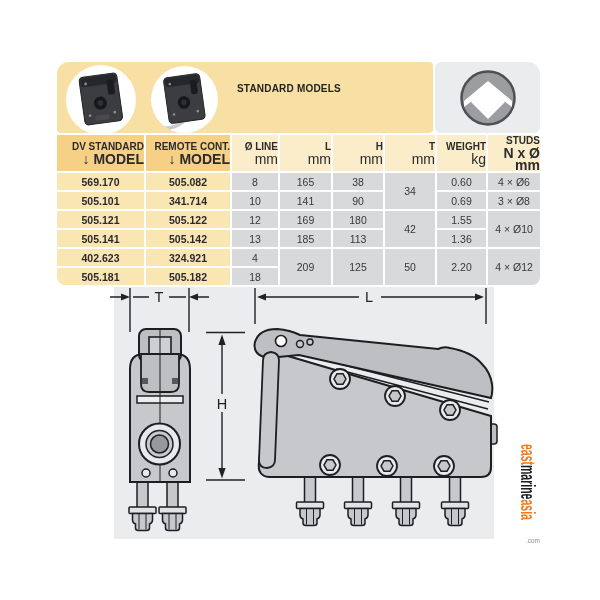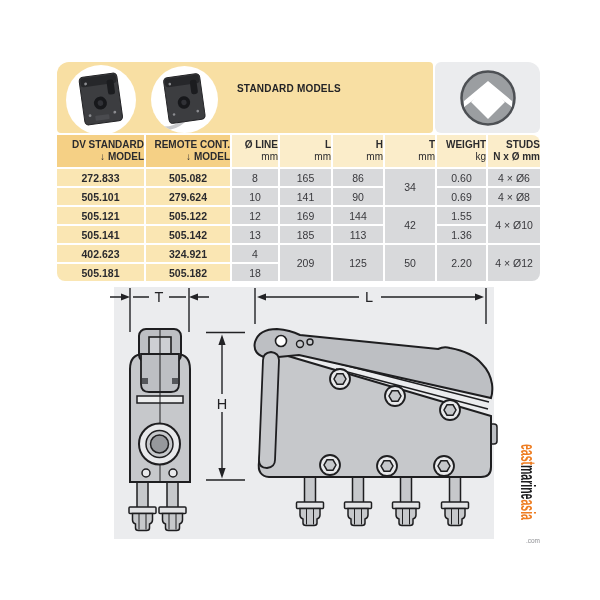--- a/index.html
+++ b/index.html
@@ -18,21 +18,21 @@
   .iconblock{position:absolute;left:435px;top:62px;width:105px;height:71px;
     background:#ebecee;border-radius:6px 12px 6px 6px;}
   .iconblock svg{position:absolute;left:50%;top:50%;transform:translate(-50%,-50%);}
   
   table.spec{position:absolute;left:55px;top:133px;width:487px;
     border-collapse:separate;border-spacing:2px;table-layout:fixed;}
   table.spec th{background:#fbedca;color:#2b2b2e;height:32px;vertical-align:middle;
     text-align:right;padding:0;font-size:10px;line-height:12px;}
   table.spec th.dark{background:#f5d085;}
   th .l1{display:block;font-weight:bold;}
-  th .l2{display:block;font-weight:normal;font-size:10px;}
+  th .l2{display:block;font-weight:normal;font-size:14px;}
   th.dark .l2,th.studs .l2{font-weight:bold;}
   table.spec td{background:#d8d9db;color:#38383c;height:17px;text-align:center;
     vertical-align:middle;padding:0;font-size:10.5px;}
   table.spec td.model{background:#fae6b3;font-weight:bold;color:#2a2a2e;}
   .rtr{border-top-right-radius:8px;}
   .rbl{border-bottom-left-radius:8px;}
   .rbr{border-bottom-right-radius:8px;margin-left:33px;}
   
   .diagram{position:absolute;left:110px;top:285px;}
   .dim-label{font-family:"Liberation Sans",sans-serif;font-size:14.5px;fill:#222225;}
@@ -136,44 +136,44 @@
         <span class="l2">kg</span>
         </th>
       <th class="studs rtr">
         <span class="l1">STUDS</span>
         <span class="l2">N x Ø mm</span>
         </th>
     </tr>
   </thead>
   <tbody>
     <tr>
-      <td class="model">272.833</td>
+      <td class="model">569.170</td>
       <td class="model">505.082</td>
       <td>8</td>
       <td>165</td>
-      <td>86</td>
+      <td>38</td>
       <td rowspan="2">34</td>
       <td>0.60</td>
       <td>4 × Ø6</td>
     </tr>
     <tr>
       <td class="model">505.101</td>
-      <td class="model">279.624</td>
+      <td class="model">341.714</td>
       <td>10</td>
       <td>141</td>
       <td>90</td>
       <td>0.69</td>
-      <td>4 × Ø8</td>
+      <td>3 × Ø8</td>
     </tr>
     <tr>
       <td class="model">505.121</td>
       <td class="model">505.122</td>
       <td>12</td>
       <td>169</td>
-      <td>144</td>
+      <td>180</td>
       <td rowspan="2">42</td>
       <td>1.55</td>
       <td rowspan="2">4 × Ø10</td>
     </tr>
     <tr>
       <td class="model">505.141</td>
       <td class="model">505.142</td>
       <td>13</td>
       <td>185</td>
       <td>113</td>

